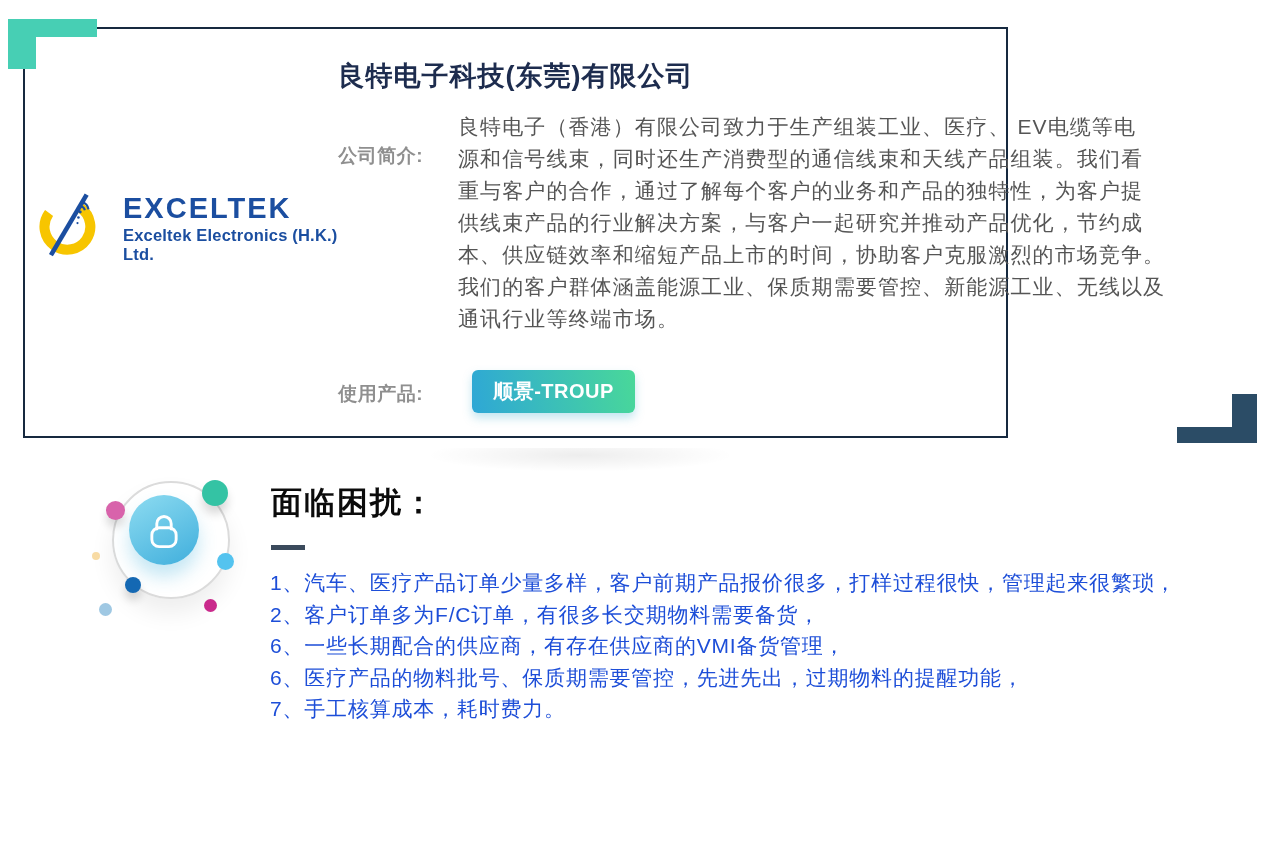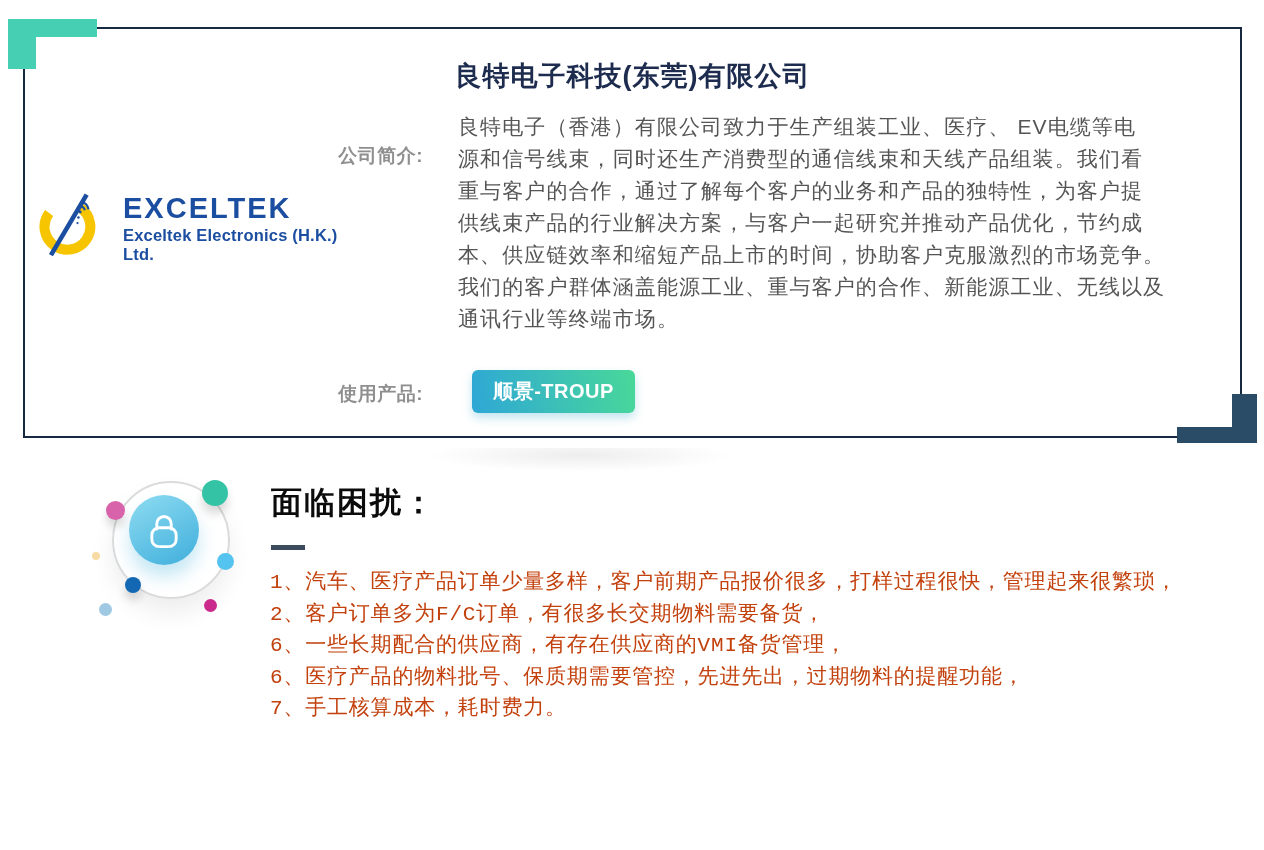--- a/index.html
+++ b/index.html
@@ -7,21 +7,21 @@
               font-family:"Liberation Sans", sans-serif; }
   .abs { position:absolute; }
 
   
   .teal-h { left:8px; top:19px; width:89px; height:18px; background:var(--corner-teal,#47CFB4); z-index:3; }
   .teal-v { left:8px; top:19px; width:28px; height:50px; background:var(--corner-teal,#47CFB4); z-index:3; }
   .slate-h { left:1177px; top:427px; width:80px; height:16px; background:var(--corner-slate,#2B4C66); z-index:3; }
   .slate-v { left:1232px; top:394px; width:25px; height:49px; background:var(--corner-slate,#2B4C66); z-index:3; }
 
   
-  .card { left:23px; top:27px; width:1219px; height:411px; border:2px solid var(--card-border,#16293F); background:#fff; z-index:1; }
+  .card { left:23px; top:27px; width:985px; height:411px; border:2px solid var(--card-border,#16293F); background:#fff; z-index:1; }
   .card-title { left:0; top:29px; width:100%; text-align:center; font-size:27px; font-weight:bold;
                 color:var(--title-navy,#1D2C4E); letter-spacing:1px; }
   .field-label { left:270px; width:128px; font-size:19px; font-weight:bold; color:var(--label-gray,#8F8F8F);
                  text-align:right; letter-spacing:0.5px; }
   .profile-label { top:114px; }
   .product-label { top:352px; }
   .profile-text { left:433px; top:82px; font-size:21px; color:var(--body-gray,#555555);
                   line-height:32px; letter-spacing:1.1px; }
   .profile-text div { white-space:nowrap; }
   .product-btn { left:447px; top:341px; width:163px; height:43px; border:none; border-radius:6px;
@@ -51,22 +51,22 @@
   .dot-navy    { left:125px; top:577px; width:16px; height:16px; background:#1468B3; box-shadow:0 7px 9px rgba(0,0,0,0.14); }
   .dot-magenta { left:204px; top:599px; width:13px; height:13px; background:#CA2A8C; }
   .dot-lblue   { left:99px;  top:603px; width:13px; height:13px; background:#9FC8E3; }
 
   
   .smudge { left:425px; top:448px; width:310px; height:24px;
             background:radial-gradient(ellipse at 50% 30%, rgba(0,0,0,0.07), transparent 70%); }
   .section-heading { left:271px; top:482px; font-size:31px; font-weight:bold; color:var(--heading-black,#0B0B0B);
                      letter-spacing:2px; }
   .section-dash { left:271px; top:545px; width:34px; height:5px; background:var(--dash-slate,#3B4A5C); }
-  .trouble-list { left:270px; top:567px; width:908px; font-size:21px; color:#c2410c;
-                  line-height:31.5px; letter-spacing:0.8px;font-family:Liberation Mono, monospace; }
+  .trouble-list { left:270px; top:567px; width:908px; font-size:21px; color:#1d4ed8;
+                  line-height:31.5px; letter-spacing:0.8px; }
 </style>
 </head>
 <body>
 
 <div class="abs teal-h"></div>
 <div class="abs teal-v"></div>
 
 <div class="abs card">
   <div class="abs card-title">良特电子科技(东莞)有限公司</div>
 
@@ -84,21 +84,21 @@
     <div class="abs logo-sub">Exceltek Electronics (H.K.) Ltd.</div>
   </div>
 
   <div class="abs field-label profile-label">公司简介:</div>
   <div class="abs profile-text">
       <div>良特电子（香港）有限公司致力于生产组装工业、医疗、 EV电缆等电</div>
       <div>源和信号线束，同时还生产消费型的通信线束和天线产品组装。我们看</div>
       <div>重与客户的合作，通过了解每个客户的业务和产品的独特性，为客户提</div>
       <div>供线束产品的行业解决方案，与客户一起研究并推动产品优化，节约成</div>
       <div>本、供应链效率和缩短产品上市的时间，协助客户克服激烈的市场竞争。</div>
-      <div>我们的客户群体涵盖能源工业、重与客户的合作、新能源工业、无线以及</div>
+      <div>我们的客户群体涵盖能源工业、保质期需要管控、新能源工业、无线以及</div>
       <div>通讯行业等终端市场。</div>
     </div>
 
   <div class="abs field-label product-label">使用产品:</div>
   <button class="abs product-btn">顺景-TROUP</button>
 </div>
 
 <div class="abs slate-v"></div>
 <div class="abs slate-h"></div>
 

